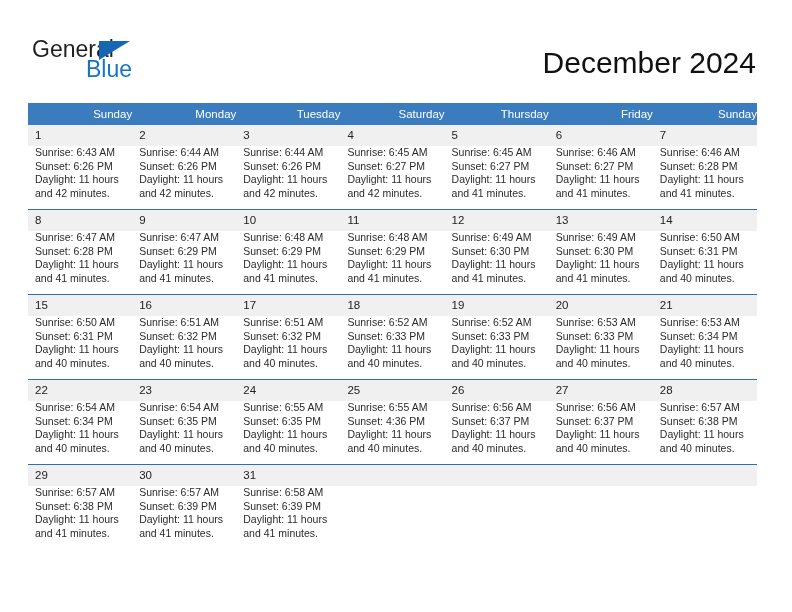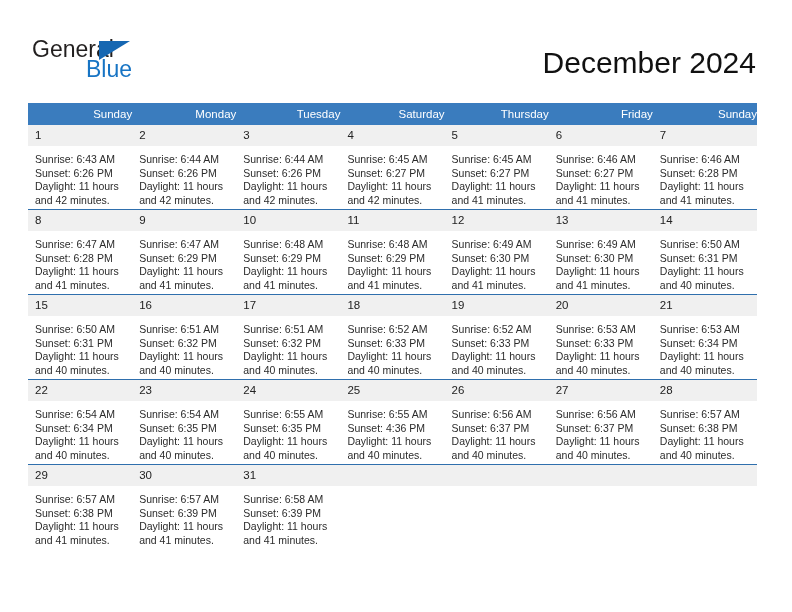--- a/index.html
+++ b/index.html
@@ -120,21 +120,21 @@
     font-size: 11.5px;
     color: #222222;
     padding: 4px 0 4px 7px;
     line-height: 13px;
     min-height: 13px;
   }
   .daynum.empty {
     color: transparent;
   }
   .details {
-    padding: 7px 7px 0 7px;
+    padding: 0 7px 0 7px;
     font-size: 10.5px;
     line-height: 13.6px;
     color: #2b2b2b;
   }
   .details div {
     white-space: nowrap;
   }
 </style>
 </head>
 <body>

